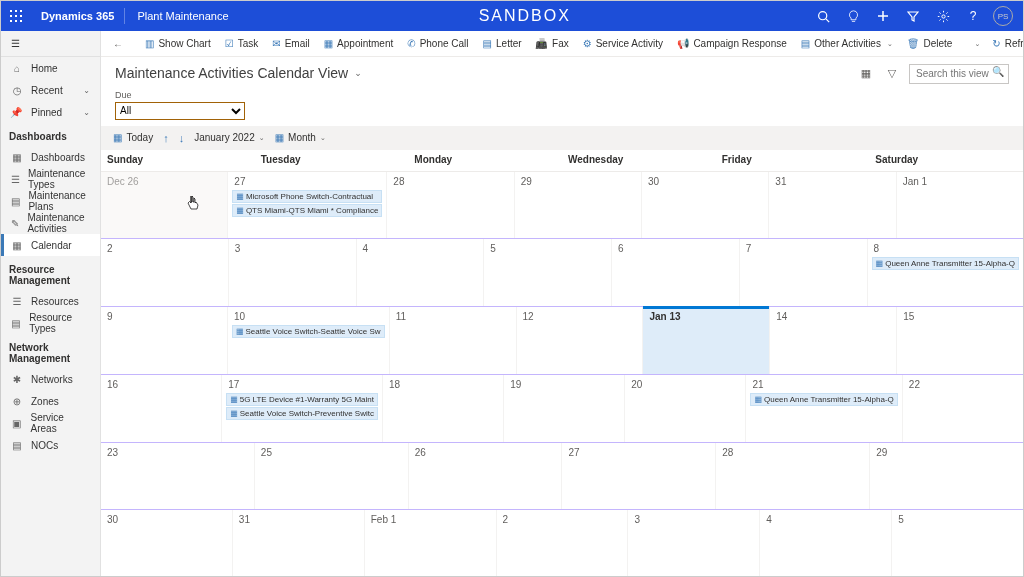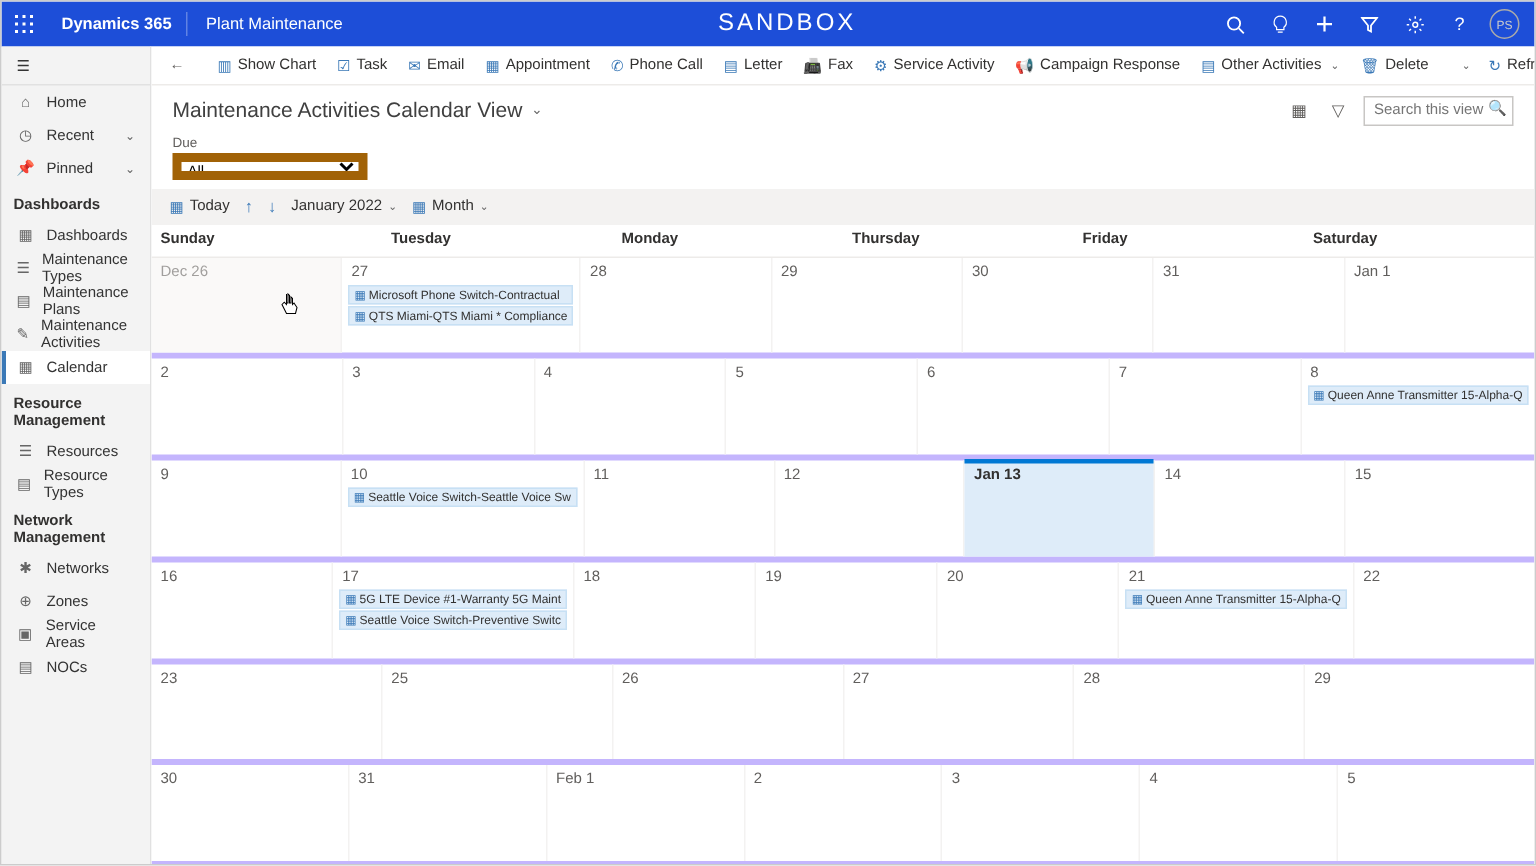--- a/index.html
+++ b/index.html
@@ -42,33 +42,33 @@
 .viewhdr h2 { font-size: 14px; font-weight: 400; color: #404040; }
 .viewhdr .dropchev { font-size:9px; color:#666; margin-left:6px;}
 .viewhdr .right { margin-left:auto; display:flex; align-items:center; gap:8px;}
 .viewhdr .tinybtn { width:18px; height:18px; display:flex;align-items:center;justify-content:center;color:#605e5c;font-size:11px;cursor:pointer;}
 .viewhdr .search { position:relative;}
 .viewhdr .search input { width: 100px; height: 20px; border: 1px solid #c8c6c4; font-size:10px; padding: 0 18px 0 6px; }
 .viewhdr .search .mag { position:absolute; right:4px; top:3px; font-size:10px; color:#605e5c;}
 
 .filterrow { padding: 2px 14px 6px 14px; font-size:10px;}
 .filterrow label { display:block; color:#605e5c; font-size:9px; margin-bottom:2px;}
-.filterrow select { width: 130px; height:18px; border:6px solid #a16207; font-size:10px; background:#fff;}
+.filterrow select { width: 130px; height:18px; border:1px solid #a16207; font-size:10px; background:#fff;}
 
 
 .caltool { height: 24px; background:#f3f2f1; display:flex; align-items:center; padding: 0 12px; font-size:10px; color:#323130; gap:10px;}
 .caltool .tbtn { display:flex; align-items:center; gap:4px; cursor:pointer;}
 .caltool .arrow { color:#3b79b7; cursor:pointer; font-size:11px;}
 .caltool .chev { font-size:7px; color:#666;}
 
 
 .calgrid { flex:1; display:flex; flex-direction:column; position:relative;}
 .dowrow { display:flex; height:22px; border-bottom:1px solid #edebe9;}
 .dowcell { flex:1; padding:4px 6px; font-size:10px; font-weight:600; color:#323130;}
-.weekrow { display:flex; flex:1; border-bottom:4px solid #c4b5fd;justify-content:flex-end;}
+.weekrow { display:flex; flex:1; border-bottom:1px solid #c4b5fd;}
 .daycell { flex:1; border-right:1px solid #f3f2f1; position:relative; padding:2px 4px; min-height:60px;}
 .daycell:last-child{border-right:none;}
 .daycell .dnum { font-size:10px; color:#605e5c; padding:2px;}
 .daycell.dim { background:#faf9f8;}
 .daycell.dim .dnum { color:#a19f9d;}
 .daycell.today { background:#deecf9;}
 .daycell.today::before { content:''; position:absolute; top:-1px; left:0; right:0; height:3px; background:#0078d4;}
 .daycell.today .dnum { font-weight:600; color:#323130;}
 .event { background:#deecf9; border:1px solid #c7e0f4; color:#323130; font-size:8px; padding:1px 3px; margin-top:1px; white-space:nowrap; overflow:hidden; text-overflow:ellipsis; cursor:pointer; display:flex; align-items:center; gap:2px;}
 .event .eicon { color:#3b79b7; font-size:8px;}
@@ -309,21 +309,21 @@
           <span>Month</span>
           <span class="chev">⌄</span>
         </div>
     </div>
 
     <div class="calgrid">
       <div class="dowrow" id="dowrow">
           <div class="dowcell">Sunday</div>
           <div class="dowcell">Tuesday</div>
           <div class="dowcell">Monday</div>
-          <div class="dowcell">Thursday</div>
+          <div class="dowcell">Wednesday</div>
           <div class="dowcell">Friday</div>
           <div class="dowcell">Saturday</div>
         </div>
       <div id="weeks" style="flex:1;display:flex;flex-direction:column;">
           <div class="weekrow">
             <div class="daycell dim">
               <div class="dnum">Dec 26</div>
             </div>
             <div class="daycell">
               <div class="dnum">27</div>

